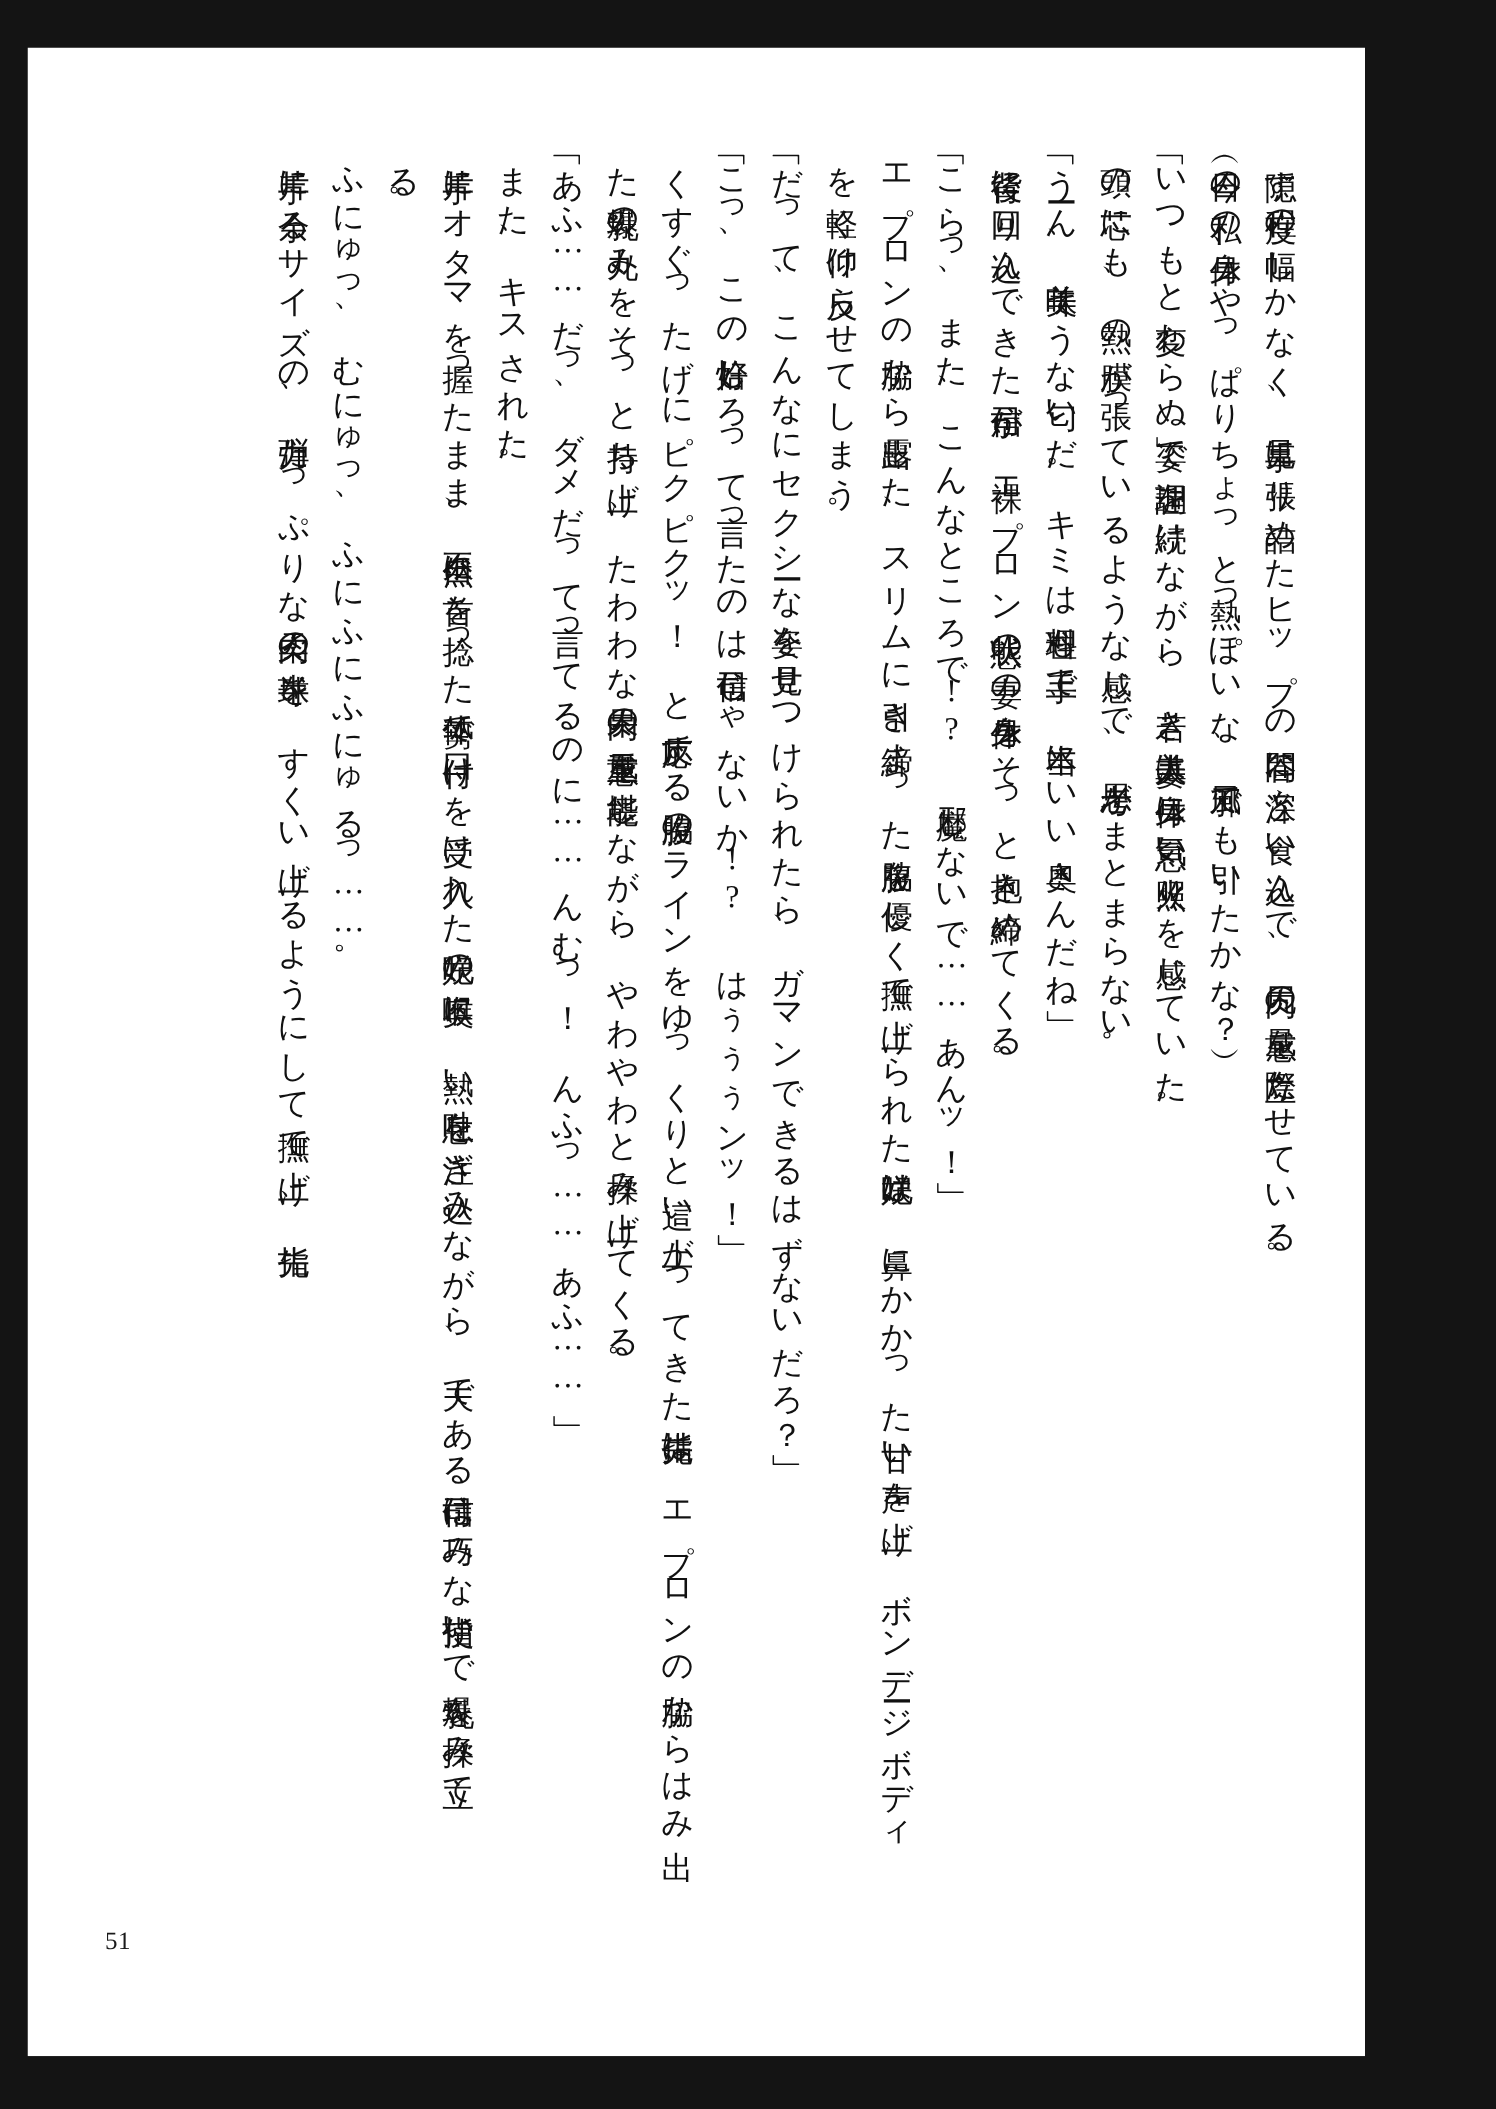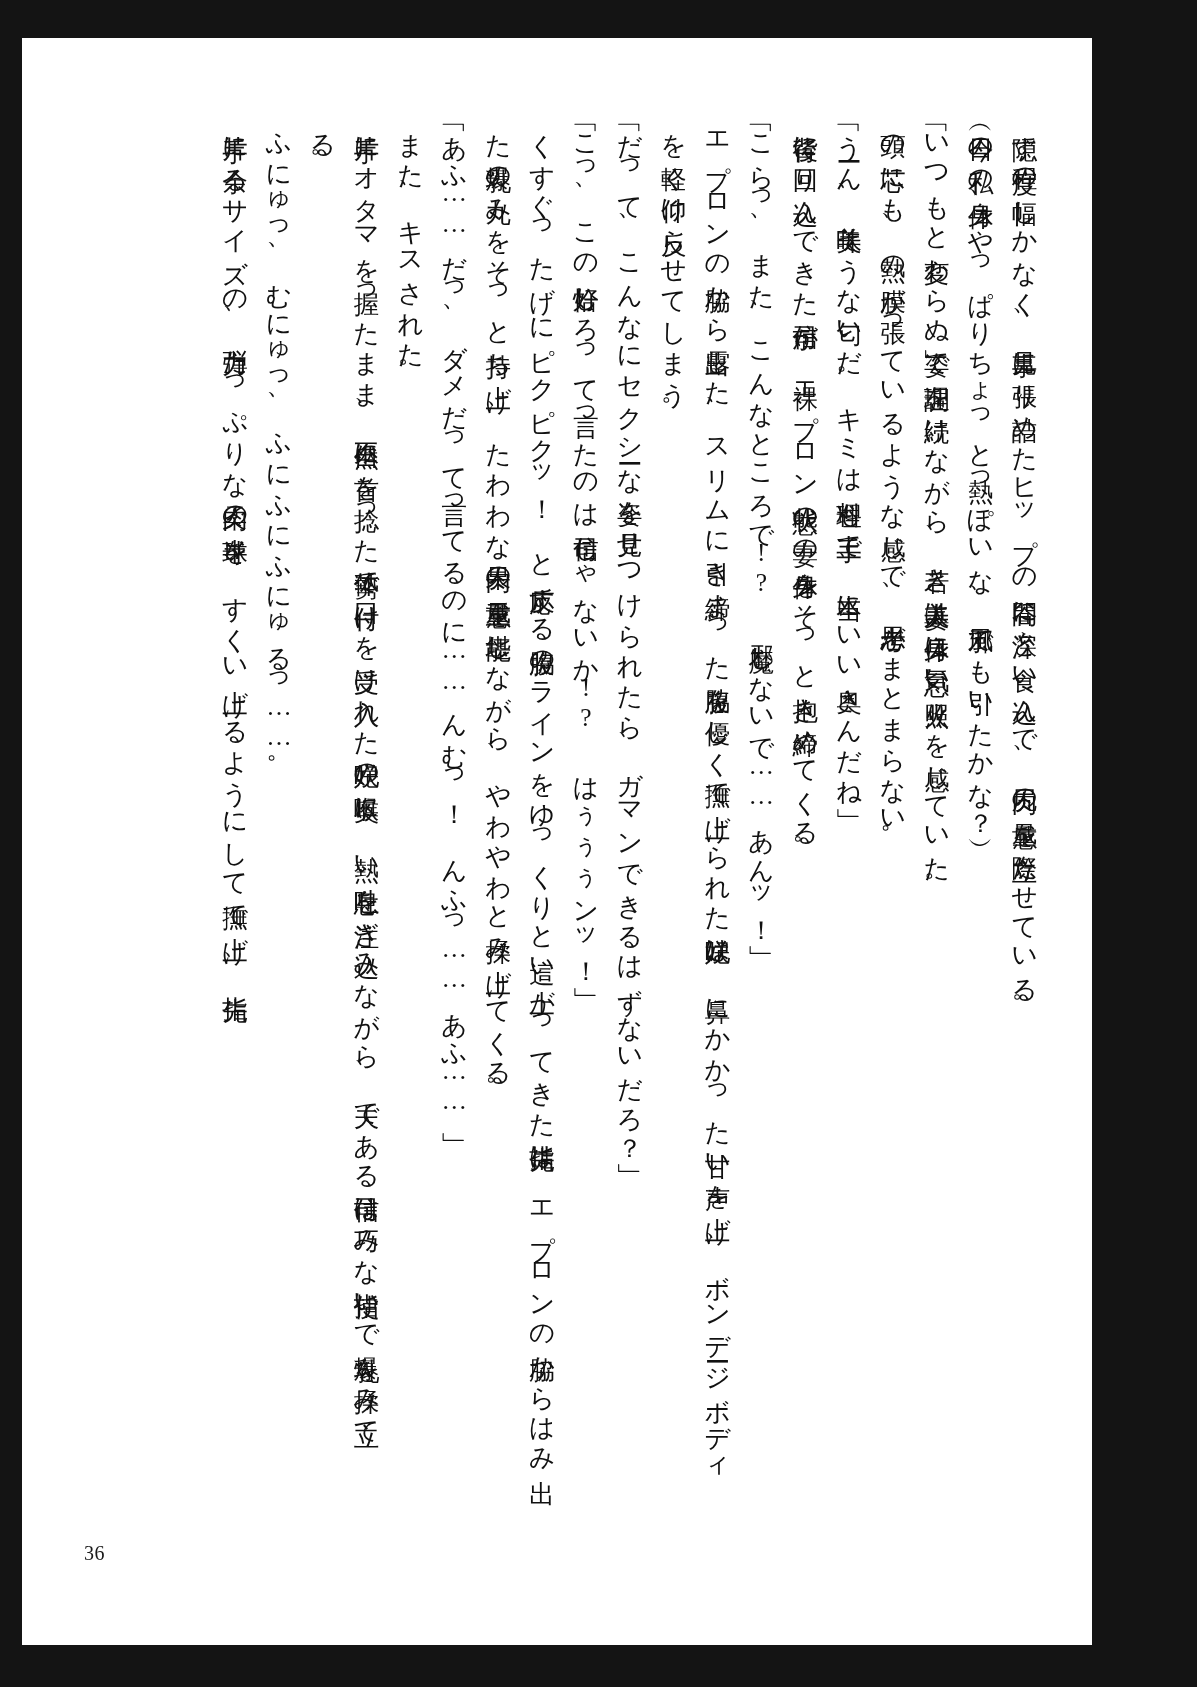--- a/index.html
+++ b/index.html
@@ -110,20 +110,20 @@
       <p>「だって、こんなにセクシーな姿を見せつけられたら、ガマンできるはずないだろ？」</p>
       <p>「こっ、この恰好しろって言ったのは信司じゃないか!?　はぅぅぅンッ！」</p>
       <p>くすぐったげにピクピクッ！　と反応する脇腹のラインをゆっくりと這い上がってきた指先は、エプロンの脇からはみ出た爆乳の丸みをそっと持ち上げ、たわわな果肉の重量感を堪能しながら、やわやわと揉み上げてくる。</p>
       <p>「あふ……だっ、ダメだって言ってるのに……んむっ！　んふっ……あふ……」</p>
       <p>また、キスされた。</p>
       <p>片手にオタマを握ったまま、不自然に首を捻った体勢で口付けを受け入れた咲妃の喉奥に、熱い吐息を注ぎ込みながら、夫である信司は巧みな指使いで爆乳を揉み立てる。</p>
       <p>ふにゅっ、むにゅっ、ふにふにふにゅるっ……。</p>
       <p>片手に余るサイズの、弾力たっぷりな柔肉の半球を、すくい上げるようにして撫で上げ、指先</p>
     </div>
 
-    <div class="page-number">36</div>
+    <div class="page-number">51</div>
   </div>
 
   <div class="band-top"></div>
   <div class="band-bottom"></div>
   <div class="band-left"></div>
   <div class="band-right"></div>
 </div>
 
 </body></html>

